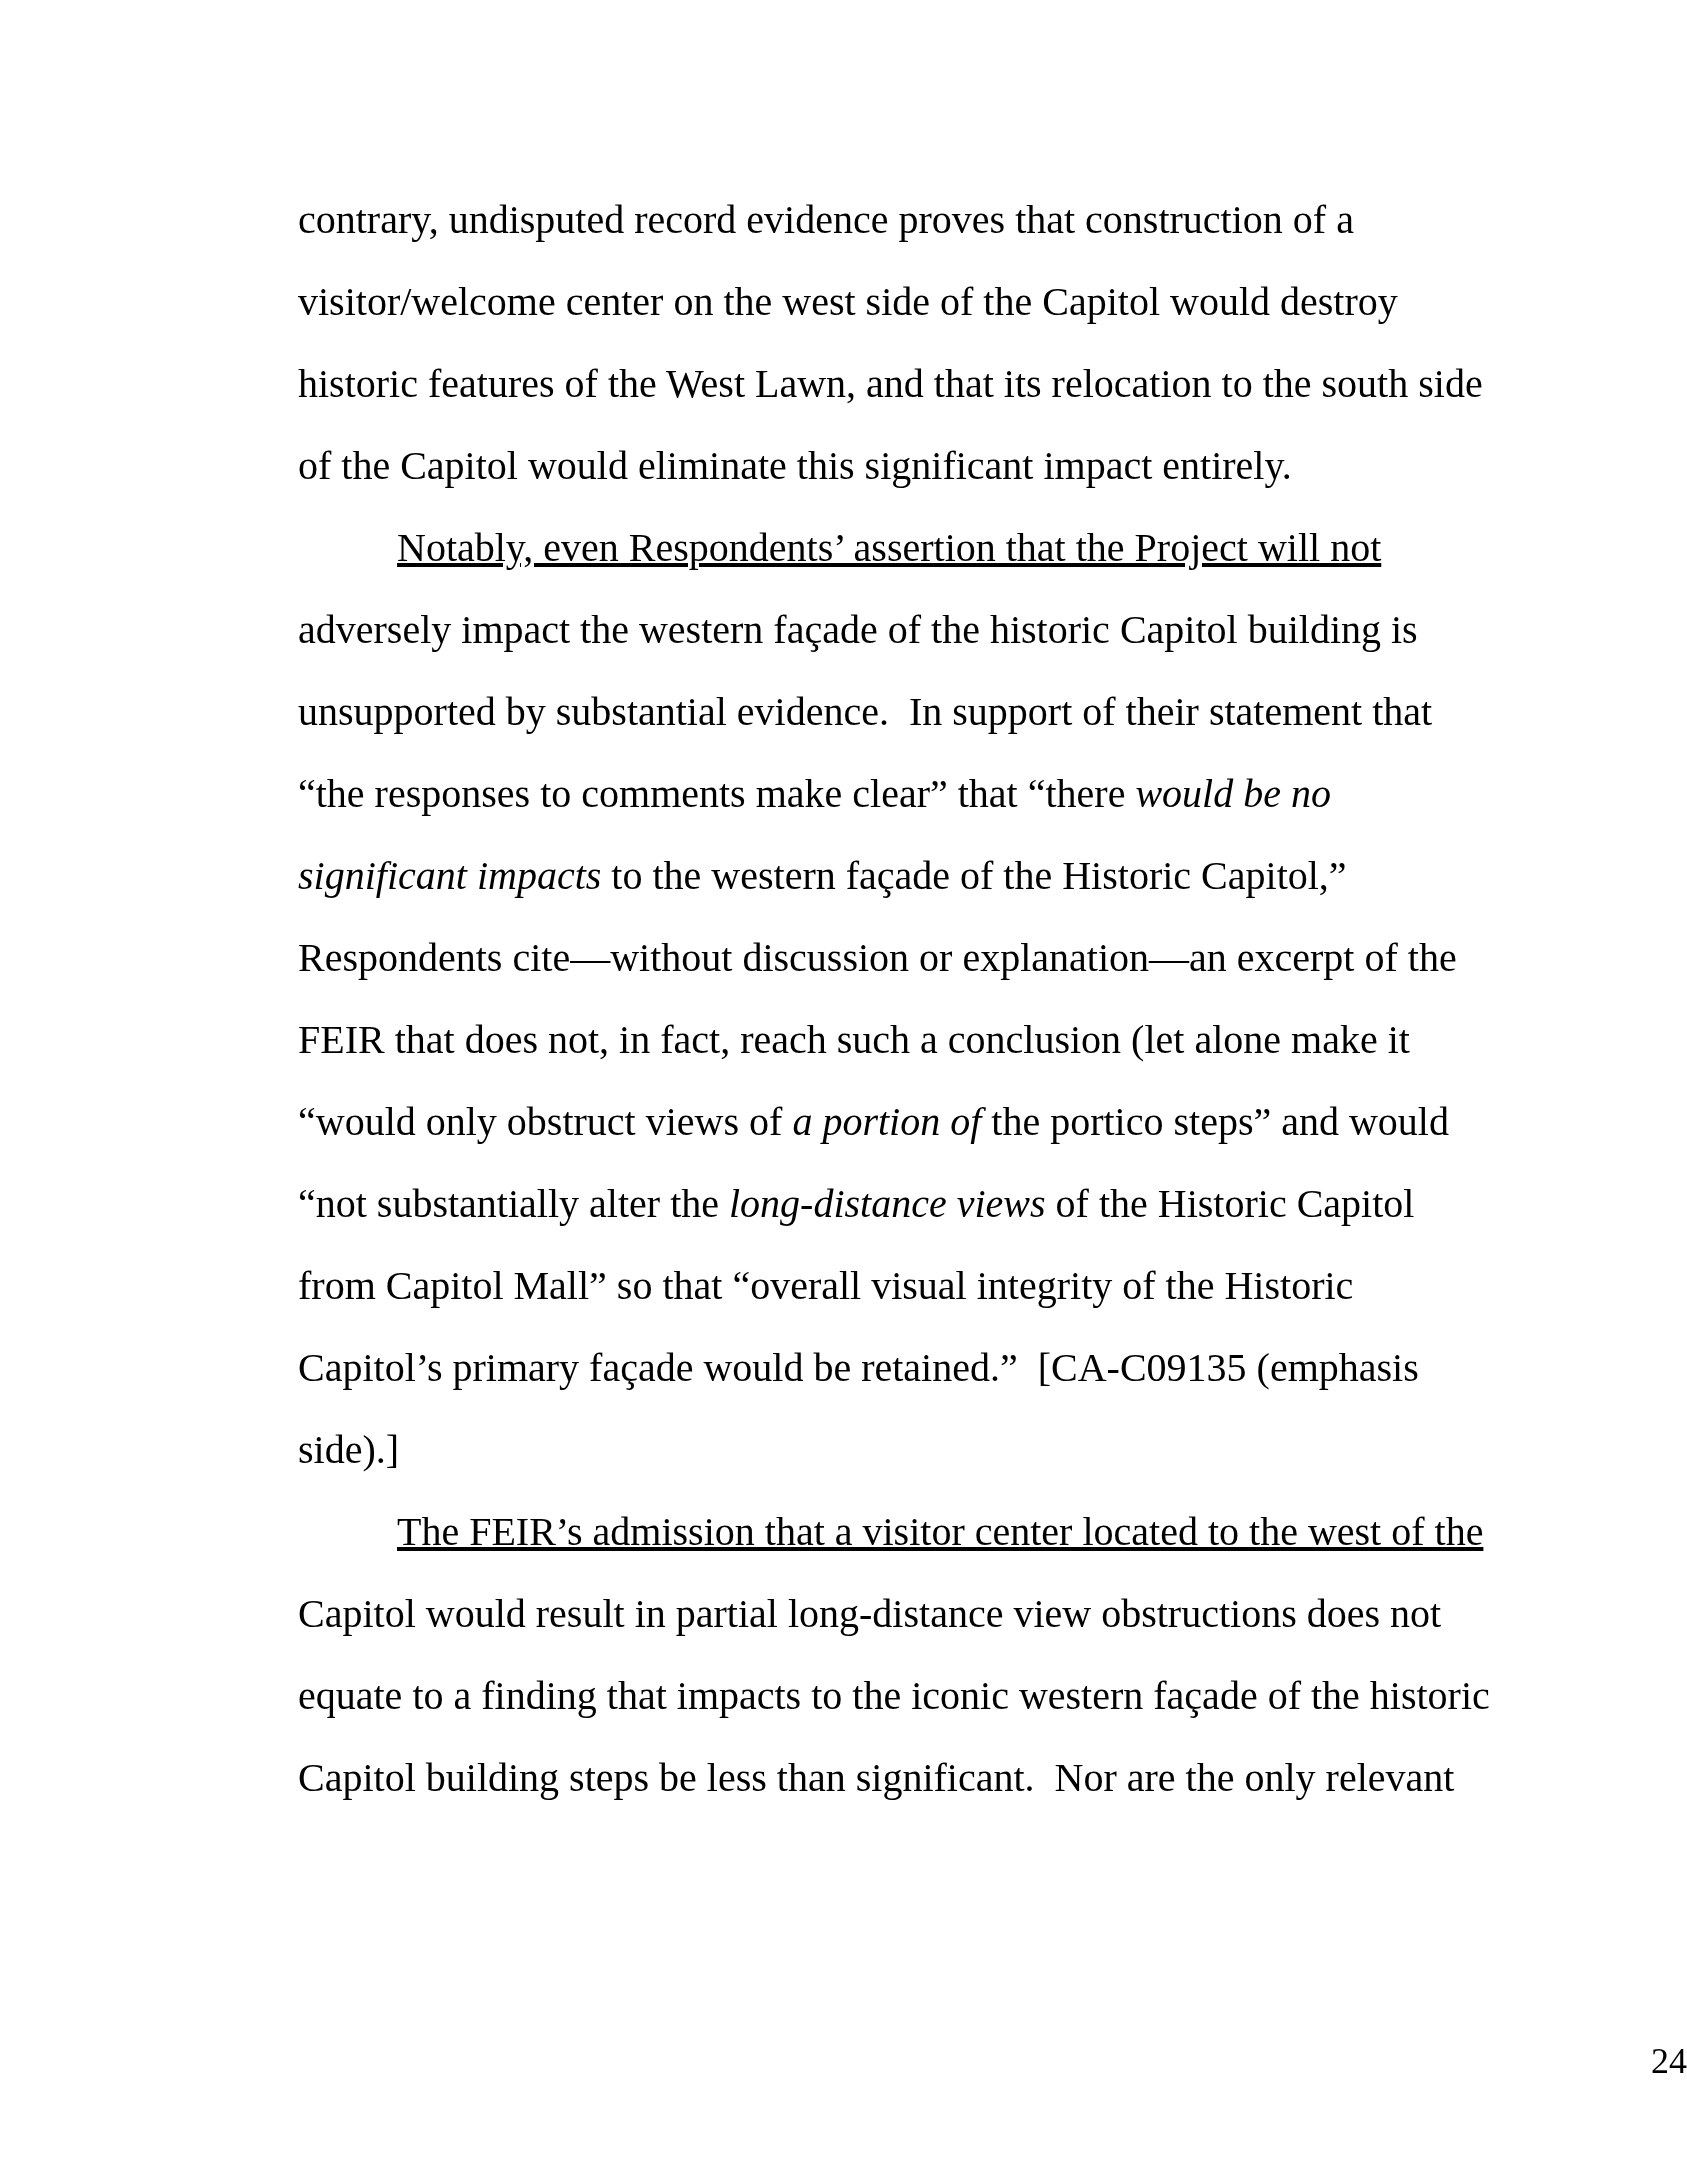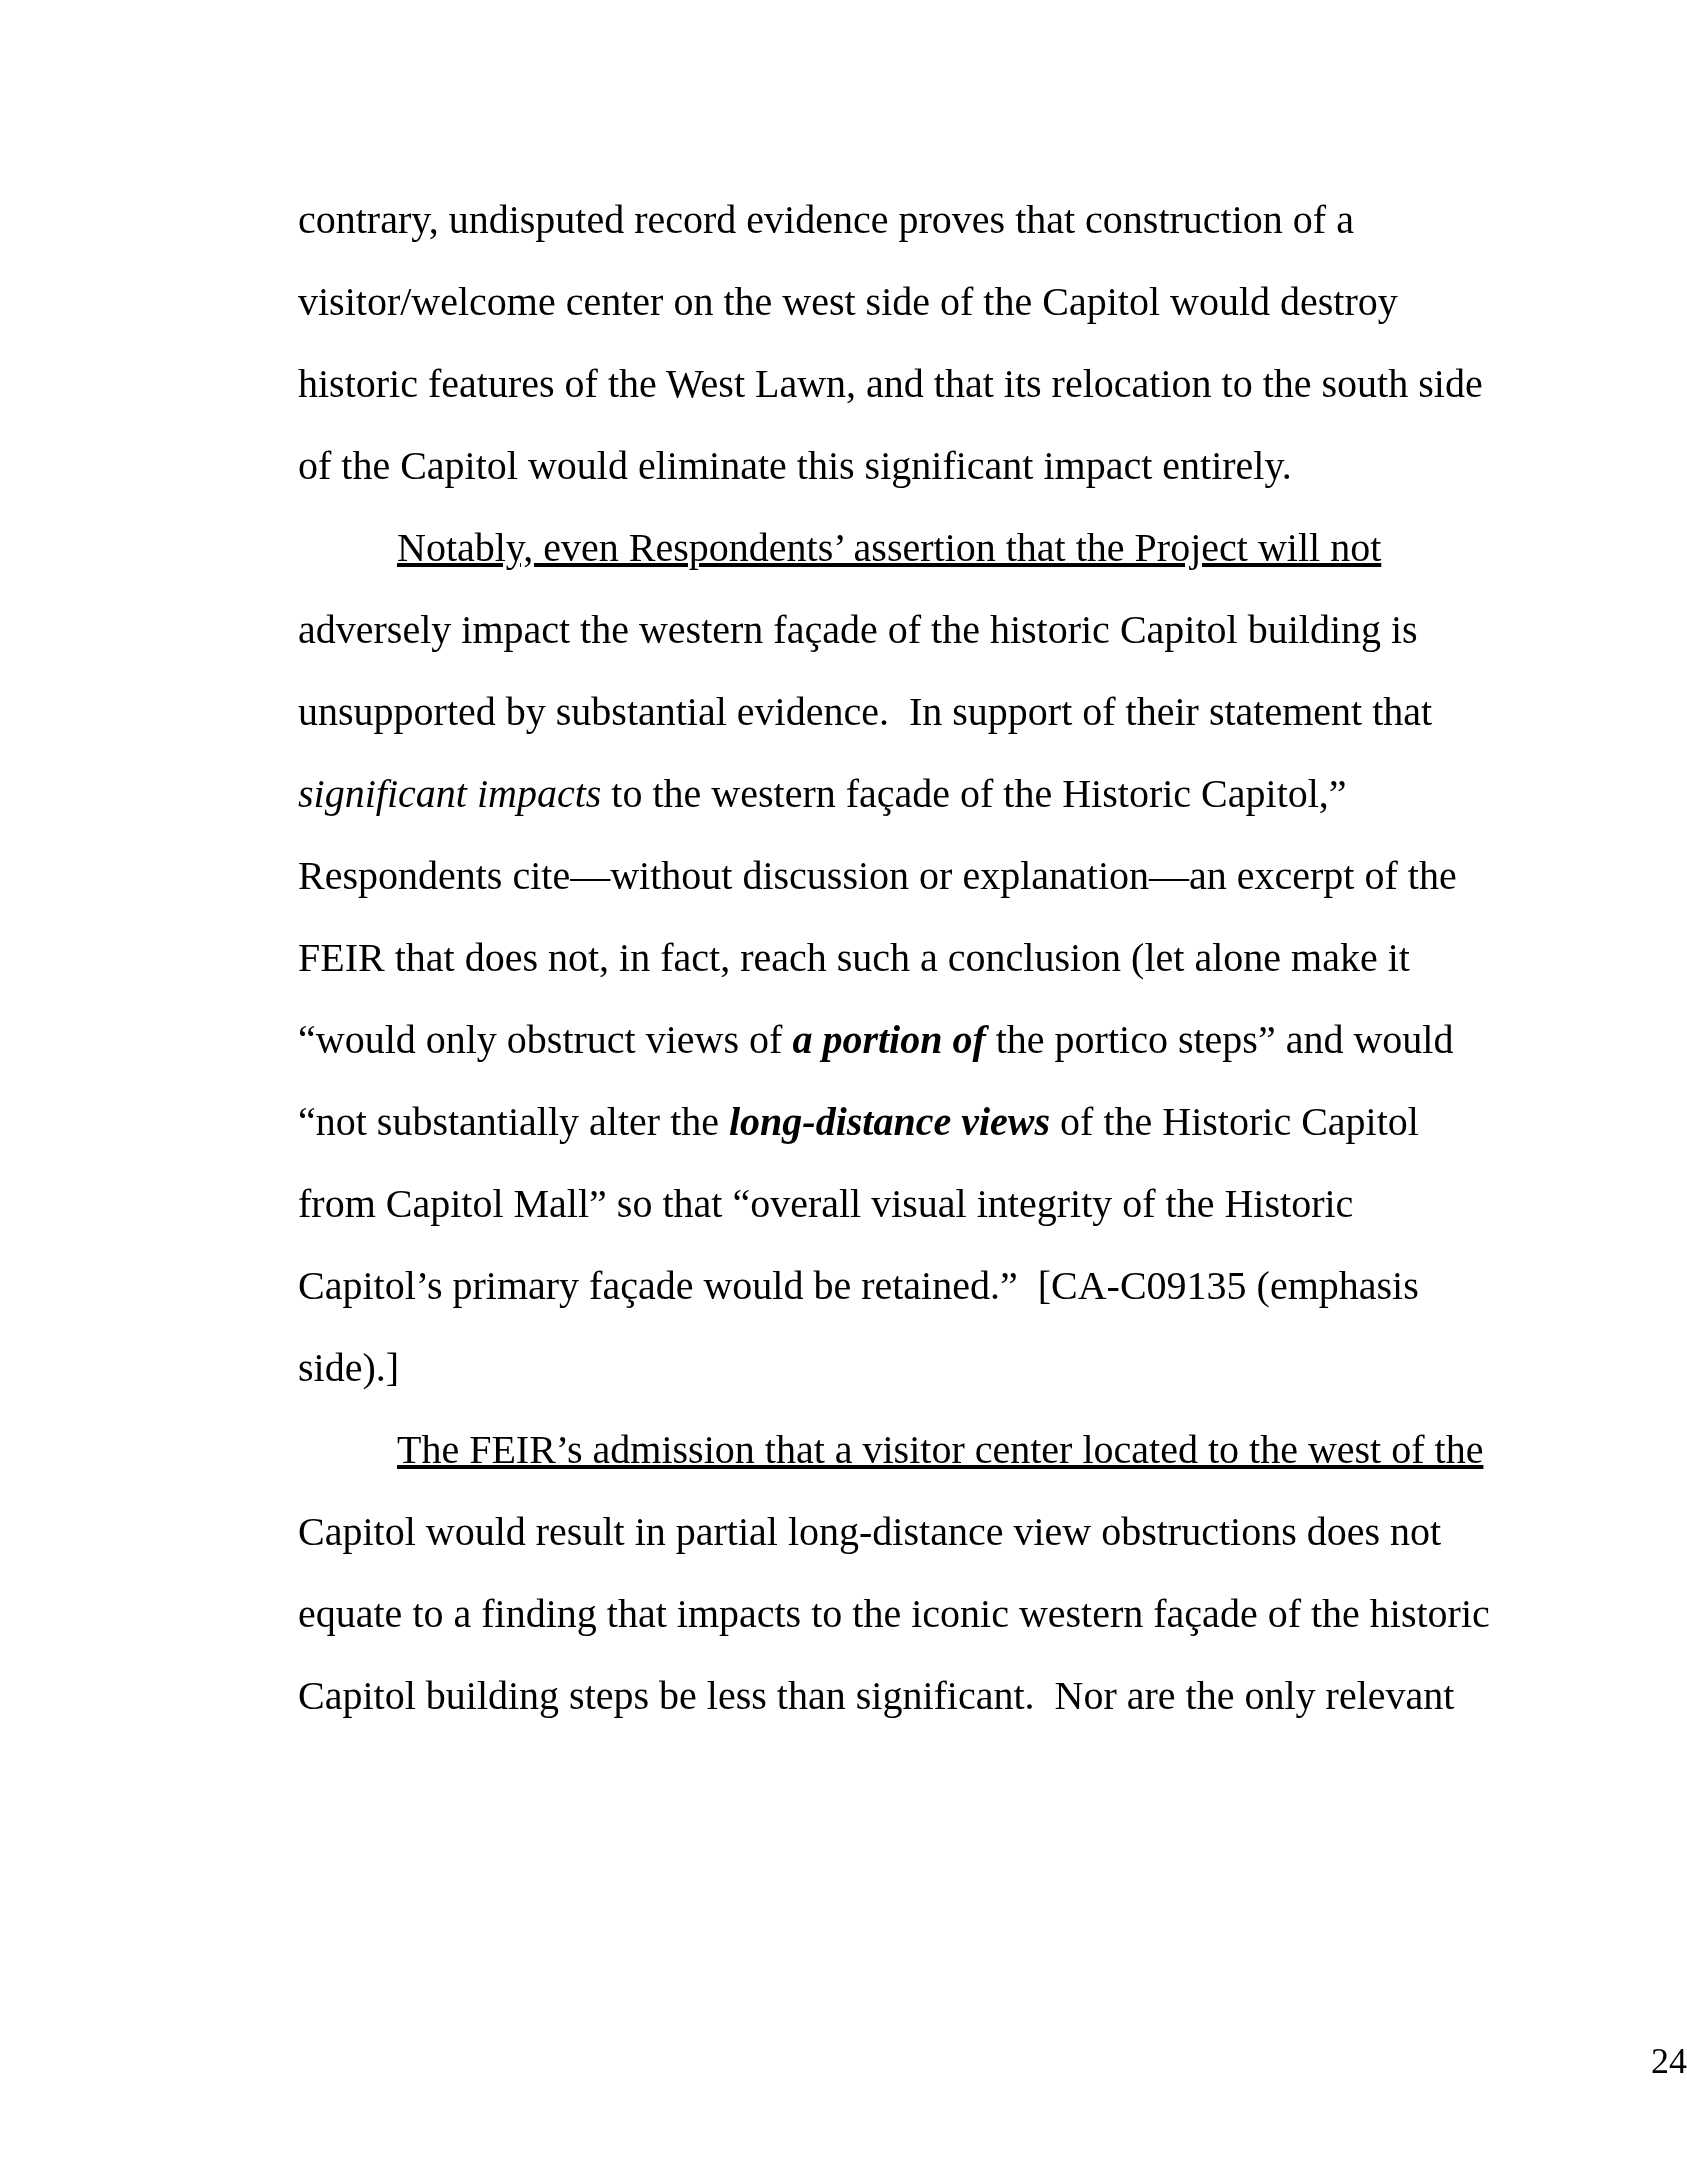--- a/index.html
+++ b/index.html
@@ -27,21 +27,21 @@
   .line {
     white-space: pre;       
     height: 82px;
   }
   .line.indent {
     padding-left: 99px;    
     text-decoration: underline;
   }
   .seg-regular     { font-style: normal; font-weight: normal; }
   .seg-italic      { font-style: italic; font-weight: normal; }
-  .seg-bold-italic { font-style: italic; font-weight: bold; }
+  .seg-bold-italic { font-style: italic; font-weight: normal; }
   .page-number {
     position: absolute;
     left: 0;
     top: 2020px;
     width: 100%;
     text-align: right;
     font-size: 36px;
     line-height: 82px;
   }
 </style>
@@ -50,20 +50,21 @@
 
 <div class="page">
   <div class="body-text">
       <div class="line"><span class="seg-regular">contrary, undisputed record evidence proves that construction of a</span></div>
       <div class="line"><span class="seg-regular">visitor/welcome center on the west side of the Capitol would destroy</span></div>
       <div class="line"><span class="seg-regular">historic features of the West Lawn, and that its relocation to the south side</span></div>
       <div class="line"><span class="seg-regular">of the Capitol would eliminate this significant impact entirely.</span></div>
       <div class="line indent"><span class="seg-regular">Notably, even Respondents’ assertion that the Project will not</span></div>
       <div class="line"><span class="seg-regular">adversely impact the western façade of the historic Capitol building is</span></div>
       <div class="line"><span class="seg-regular">unsupported by substantial evidence.  In support of their statement that</span></div>
+      <div class="line"><span class="seg-regular">“the responses to comments make clear” that “there </span><span class="seg-italic">would be no</span></div>
       <div class="line"><span class="seg-italic">significant impacts</span><span class="seg-regular"> to the western façade of the Historic Capitol,”</span></div>
       <div class="line"><span class="seg-regular">Respondents cite—without discussion or explanation—an excerpt of the</span></div>
       <div class="line"><span class="seg-regular">FEIR that does not, in fact, reach such a conclusion (let alone make it</span></div>
       <div class="line"><span class="seg-regular">“would only obstruct views of </span><span class="seg-bold-italic">a portion of</span><span class="seg-regular"> the portico steps” and would</span></div>
       <div class="line"><span class="seg-regular">“not substantially alter the </span><span class="seg-bold-italic">long-distance views</span><span class="seg-regular"> of the Historic Capitol</span></div>
       <div class="line"><span class="seg-regular">from Capitol Mall” so that “overall visual integrity of the Historic</span></div>
       <div class="line"><span class="seg-regular">Capitol’s primary façade would be retained.”  [CA-C09135 (emphasis</span></div>
       <div class="line"><span class="seg-regular">side).]</span></div>
       <div class="line indent"><span class="seg-regular">The FEIR’s admission that a visitor center located to the west of the</span></div>
       <div class="line"><span class="seg-regular">Capitol would result in partial long-distance view obstructions does not</span></div>

